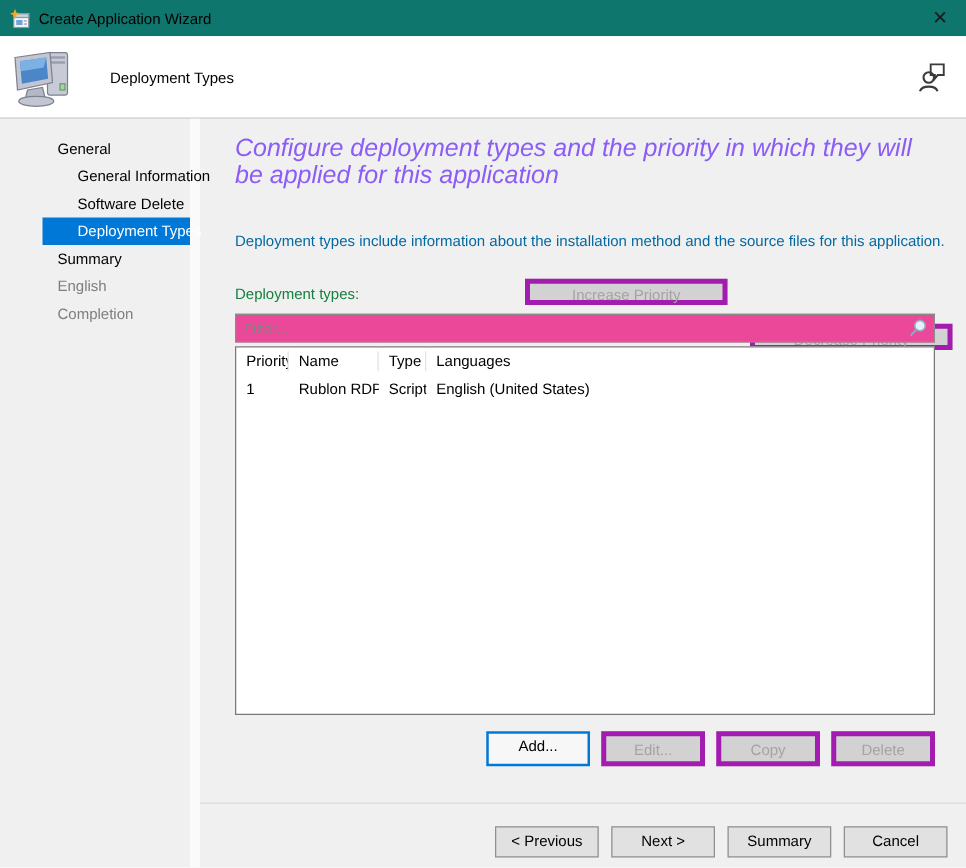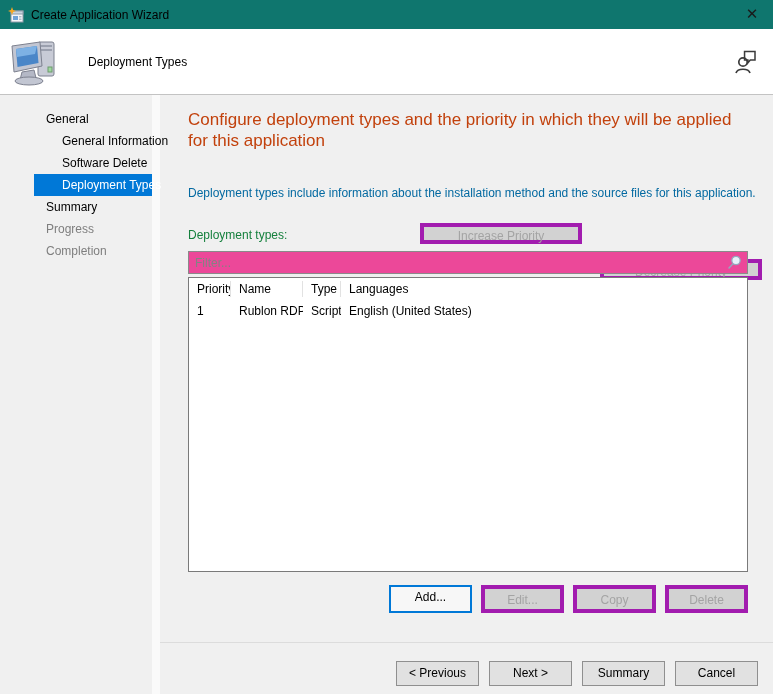--- a/index.html
+++ b/index.html
@@ -26,21 +26,21 @@
   
   .sidebar { position:absolute; left:0; top:0; width:152px; height:599px; }
   .nav-item { height:22px; line-height:22px; padding-left:12px; color:#000; cursor:pointer; white-space:nowrap;margin-left:34px; }
   .nav-item.child { padding-left:28px; }
   .nav-item.selected { background:#0078d7; color:#fff; }
   .nav-item.disabled { color:#7e7e7e; }
   .sidebar { padding-top:13px; }
 
   
   .content { position:absolute; left:160px; top:0; width:613px; height:599px; }
-  .page-heading { position:absolute; left:28px; top:14px; width:560px; font-size:17px; line-height:21px; color:#c2410c; }
+  .page-heading { position:absolute; left:28px; top:14px; width:560px; font-size:20px; line-height:21px; color:#8b5cf6;font-style:italic; }
   .page-desc { position:absolute; left:28px; top:91px; width:575px; color:#0369a1; }
 
   .list-label { position:absolute; left:28px; top:133px; color:#15803d; }
   .btn { display:inline-block; text-align:center; font-size:12px; font-family:inherit; cursor:pointer; }
   .btn-disabled { background:#d2d2d2; border:4px solid #a21caf; color:#a4a4a4; cursor:default; }
   .btn-priority { position:absolute; top:128px; width:162px; height:21px; line-height:19px; }
   #inc-btn { left:260px; }
   #dec-btn { left:440px;margin-top:36px; }
 
   .filter-wrap { position:absolute; left:28px; top:156px; width:560px; height:23px; }
@@ -110,21 +110,21 @@
 
   <div class="bodyarea">
     <div class="gutter"></div>
 
     <div class="sidebar">
       <div class="nav-item">General</div>
       <div class="nav-item child">General Information</div>
       <div class="nav-item child">Software Delete</div>
       <div class="nav-item child selected">Deployment Types</div>
       <div class="nav-item">Summary</div>
-      <div class="nav-item disabled">Progress</div>
+      <div class="nav-item disabled">English</div>
       <div class="nav-item disabled">Completion</div>
     </div>
 
     <div class="content">
       <div class="page-heading">Configure deployment types and the priority in which they will be applied for this application</div>
       <div class="page-desc">Deployment types include information about the installation method and the source files for this application.</div>
 
       <div class="list-label">Deployment types:</div>
       <div id="inc-btn" class="btn btn-disabled btn-priority">Increase Priority</div>
       <div id="dec-btn" class="btn btn-disabled btn-priority">Decrease Priority</div>

